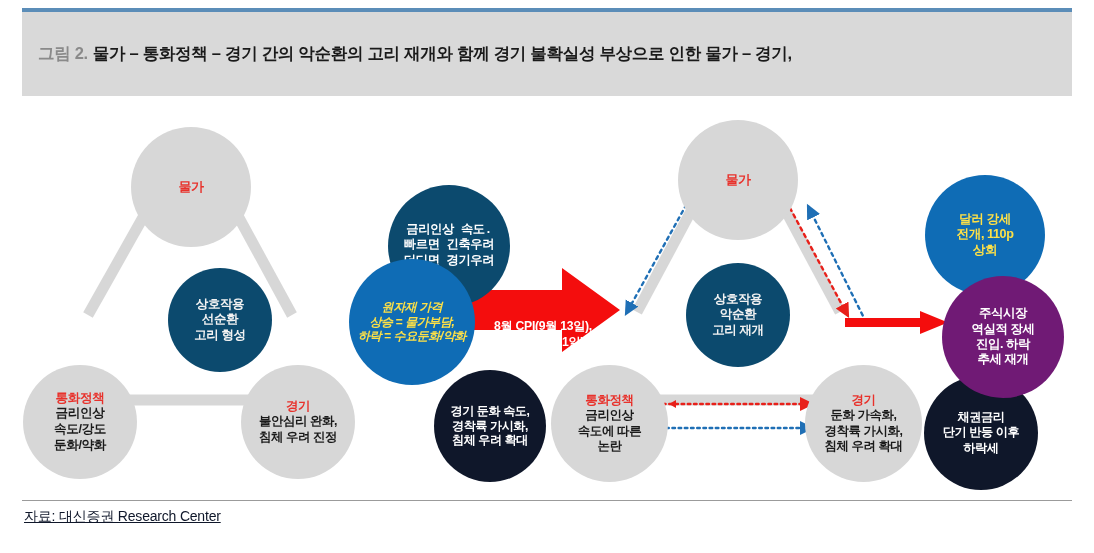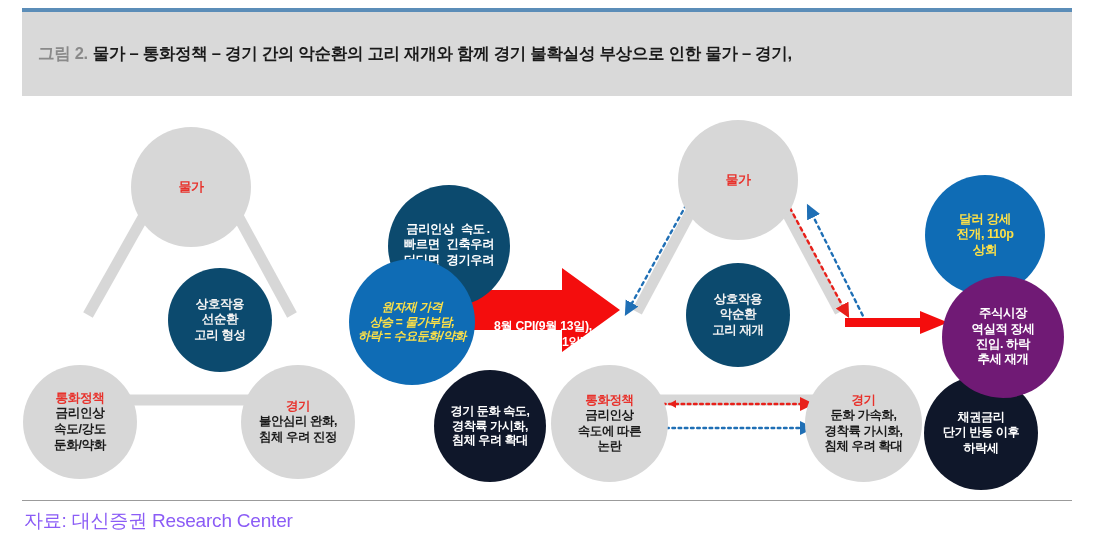--- a/index.html
+++ b/index.html
@@ -99,23 +99,24 @@
   
   #footer-rule {
     position: absolute;
     left: 22px; top: 500px;
     width: 1050px; height: 0;
     border-top: 1.5px solid #9b9b9b;
   }
   #footer-text {
     position: absolute;
     left: 24px; top: 508px;
-    font-size: 19px;
-    color: #8b5cf6;
+    font-size: 14px;
+    color: #0f172a;
     letter-spacing: -0.2px;
+    text-decoration: underline;
   }
 </style>
 </head>
 <body>
 
 <div id="page">
 
   <div id="header-band"></div>
   <div id="header-text">
     <div class="hdr-line hdr-line1">

